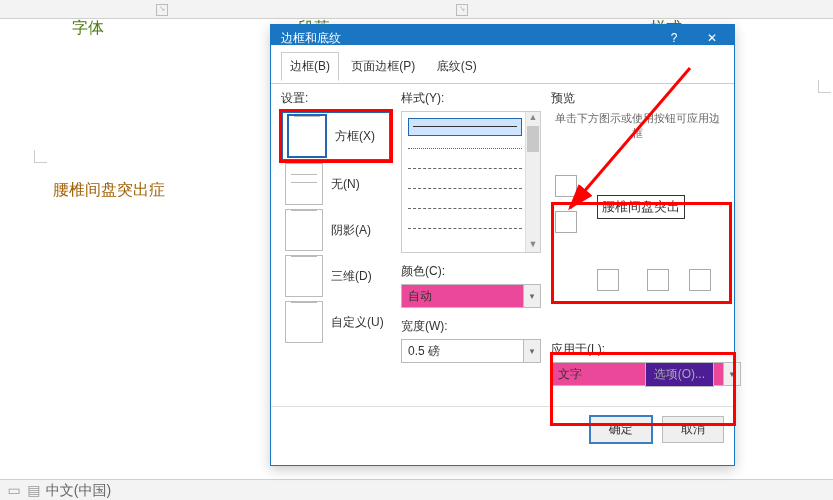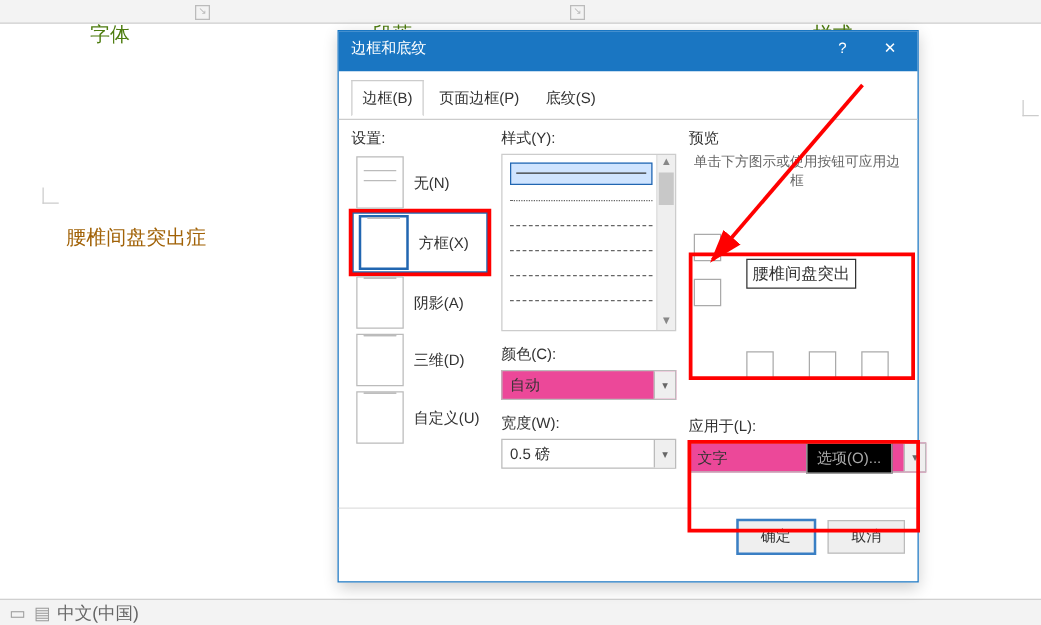--- a/index.html
+++ b/index.html
@@ -6,21 +6,21 @@
   .ribbon{height:18px;width:833px;background:#f3f3f3;position:relative;border-bottom:1px solid #d0d0d0}
   .ribbon .grp{position:absolute;top:18px;font-size:16px;color:#4d7c0f}
   .g1{left:72px}.g2{left:298px}.g3{left:650px}
   .dlgarrow{position:absolute;top:4px;width:10px;height:10px;border:1px solid #bbb;color:#bbb;font-size:8px;line-height:8px;text-align:center}
   .da1{left:156px}.da2{left:456px}
   .doc{position:absolute;left:40px;top:70px;width:220px;height:400px;background:#fff}
   .doc .bm{position:absolute;left:-6px;top:80px;width:12px;height:12px;border-left:1px solid #ccc;border-bottom:1px solid #ccc}
   .doc .txt{position:absolute;left:13px;top:110px;font-size:16px;color:#a16207}
   .rmarg{position:absolute;right:2px;top:80px;width:12px;height:12px;border-left:1px solid #ccc;border-bottom:1px solid #ccc}
   .dialog{position:absolute;left:270px;top:24px;width:463px;height:440px;background:#fff;border:1px solid #1a76c2;box-shadow:0 4px 12px rgba(0,0,0,0.2);z-index:10}
-  .titlebar{height:32px;background:#1a76c2;color:#fff;line-height:26px;padding-left:10px;position:relative}
+  .titlebar{height:20px;background:#1a76c2;color:#fff;line-height:26px;padding-left:10px;position:relative}
   .titlebar .help{position:absolute;right:44px;top:0;width:32px;text-align:center}
   .titlebar .close{position:absolute;right:6px;top:0;width:32px;text-align:center}
   .tabstrip{height:32px;border-bottom:1px solid #ccc;padding:6px 10px 0 10px}
   .tabstrip .tab{display:inline-block;padding:5px 8px;border:1px solid transparent;position:relative;top:1px;color:#333}
   .tabstrip .tab.active{border:1px solid #ccc;border-bottom:1px solid #fff;background:#fff}
   .body{position:relative;width:100%;height:calc(100% - 58px - 42px)}
   .col-set{position:absolute;left:10px;top:6px;width:110px}
   .lbl{font-size:12px;margin-bottom:4px}
   .setopt{display:flex;align-items:center;height:46px;padding-left:4px;cursor:pointer}
   .setopt .thumb{width:36px;height:40px;border:1px solid #bbb;margin-right:8px;background:#fff;position:relative}
@@ -45,23 +45,23 @@
   .combo .arr,.spin .arr{position:absolute;right:0;top:0;bottom:0;width:16px;border-left:1px solid #bbb;background:#efefef;text-align:center;font-size:9px;line-height:22px;color:#666}
   .spin{border:1px solid #bbb;height:22px;line-height:22px;padding:0 18px 0 6px;position:relative;background:#fff}
   .col-prev{position:absolute;left:280px;top:6px;right:10px}
   .pvhint{color:#666;text-align:center;font-size:11px;line-height:15px;margin-top:4px}
   .pvarea{margin-top:20px;position:relative;height:120px}
   .pvbox{position:absolute;left:46px;top:34px;border:1px solid #333;padding:2px 4px;font-size:13px}
   .side-btn{position:absolute;width:20px;height:20px;border:1px solid #aaa;background:#fff}
   .side-btn.b1{left:4px;top:14px}.side-btn.b2{left:4px;top:50px}
   .bottom-btn{position:absolute;width:20px;height:20px;border:1px solid #aaa;background:#fff}
   .bb1{left:46px}.bb2{left:96px}.bb3{left:138px}
-  .apply{margin-top:40px}
+  .apply{margin-top:60px}
   .apply .combo{width:164px}
-  .optionsbtn{position:absolute;right:10px;bottom:-1px;border:1px solid #bbb;padding:3px 8px;color:#aaa;background:#000000}
+  .optionsbtn{position:absolute;right:10px;bottom:-1px;border:1px solid #bbb;padding:3px 8px;color:#aaa;background:#4c1d95}
   .footer{position:absolute;bottom:0;left:0;right:0;height:42px;border-top:1px solid #e0e0e0;padding:8px 10px;text-align:right}
   .btn{display:inline-block;border:1px solid #bbb;background:#efefef;padding:4px 18px;margin-left:6px;font-size:12px}
   .btn.primary{border:2px solid #3a7fc4}
   .red1{position:absolute;border:3px solid red;pointer-events:none;z-index:20}
   .r-prev{left:551px;top:202px;width:175px;height:96px}
   .r-apply{left:550px;top:352px;width:180px;height:68px}
   .arrow-svg{position:absolute;left:540px;top:60px;z-index:21;pointer-events:none}
   .status{position:absolute;left:0;right:0;bottom:0;height:20px;background:#f3f3f3;border-top:1px solid #d0d0d0;font-size:14px;color:#666;line-height:20px;padding-left:6px}
   .status .ic{display:inline-block;width:16px;text-align:center;color:#999}
 </style>
@@ -90,27 +90,27 @@
   </div>
   <div class="tabstrip">
     <span class="tab active">边框(B)</span>
     <span class="tab">页面边框(P)</span>
     <span class="tab">底纹(S)</span>
   </div>
   <div class="body">
 
     <div class="col-set">
       <div class="lbl">设置:</div>
+      <div class="setopt sel redbox">
+        <div class="thumb tBox"></div>
+        <span class="otxt">方框(X)</span>
+      </div>
       <div class="setopt">
         <div class="thumb tNone"></div>
         <span class="otxt">无(N)</span>
-      </div>
-      <div class="setopt sel redbox">
-        <div class="thumb tBox"></div>
-        <span class="otxt">方框(X)</span>
       </div>
       <div class="setopt">
         <div class="thumb"></div>
         <span class="otxt">阴影(A)</span>
       </div>
       <div class="setopt">
         <div class="thumb"></div>
         <span class="otxt">三维(D)</span>
       </div>
       <div class="setopt">

